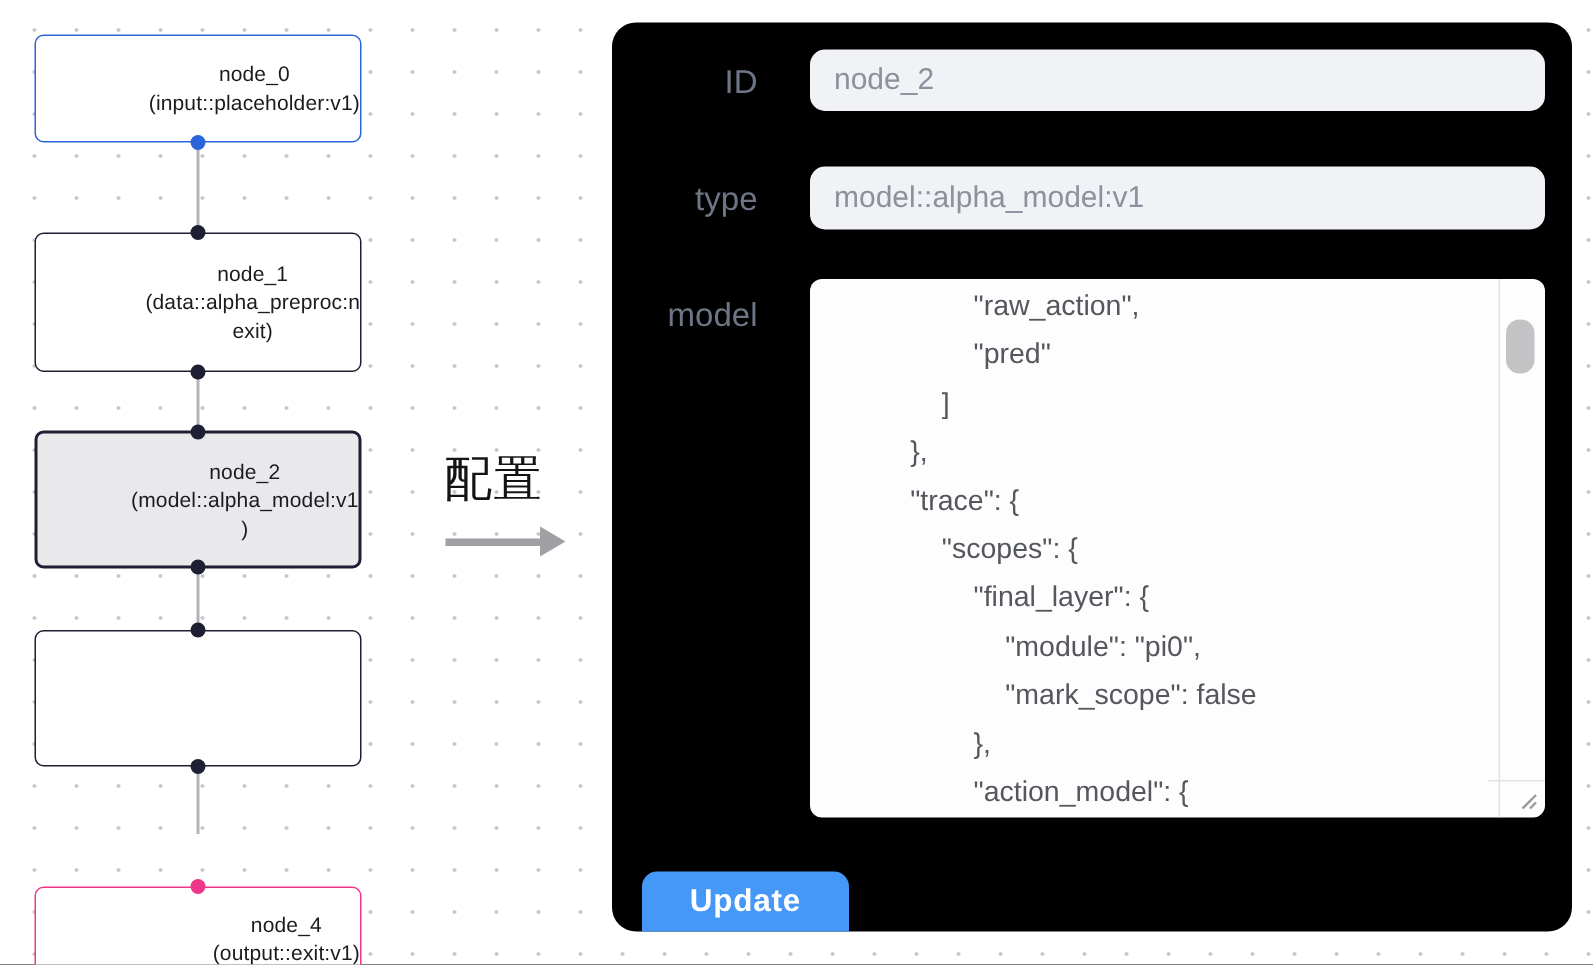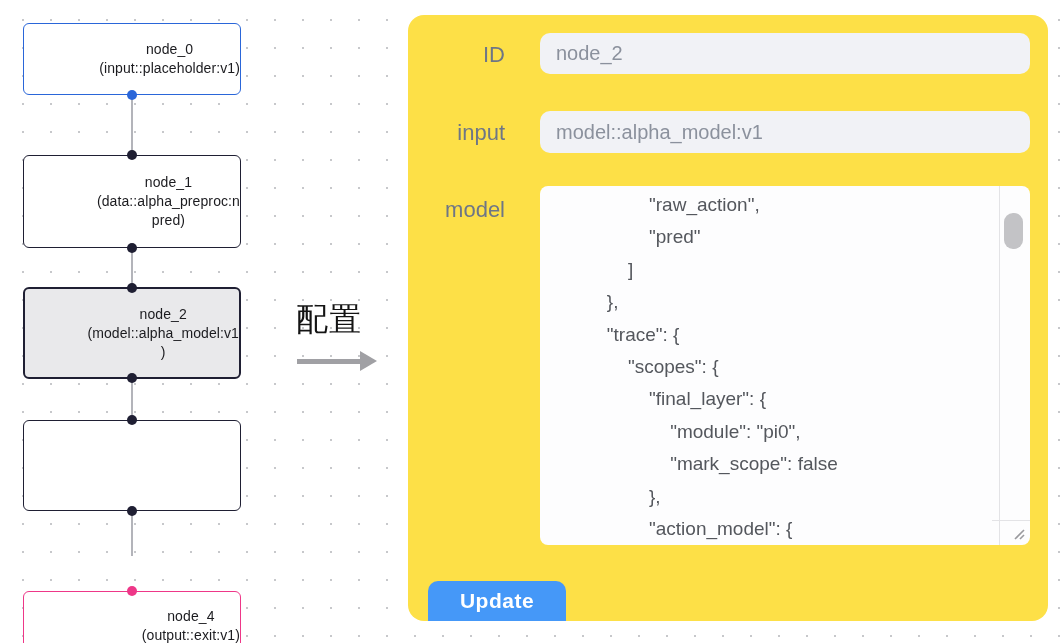--- a/index.html
+++ b/index.html
@@ -42,21 +42,21 @@
   .annotation { position:absolute; left:296px; top:298px; width:90px; z-index:1; }
   .annotation .txt { font-size:32px; color:#141414; letter-spacing:1px; }
   .arrow { position:relative; margin-top:9px; height:20px; }
   .arrow .shaft { position:absolute; left:1px; top:8px; width:67px; height:5px; background:#a0a0a4; }
   .arrow .head  { position:absolute; left:64px; top:0; width:0; height:0;
     border-left:17px solid #a0a0a4; border-top:10px solid transparent; border-bottom:10px solid transparent; }
 
   
   .panel {
     position:absolute; left:408px; top:15px; width:640px; height:606px;
-    background:#fde047; border-radius:16px; z-index:1;
+    background:#000000; border-radius:16px; z-index:1;
   }
   .flabel {
     position:absolute; left:20px; width:77px; text-align:right;
     color:#6e7686; font-size:22px;
   }
   .finput {
     position:absolute; left:132px; width:490px; height:41px;
     background:#f1f2f6; border:none; border-radius:10px;
     padding:0 16px; font-family:"Liberation Sans", sans-serif;
     font-size:20px; color:#8b919d; outline:none;
@@ -93,21 +93,21 @@
 
 <div class="node n-input" style="top:23px;height:72px">
   <span class="nlabel">node_0
 (input::placeholder:v1)</span>
   <span class="handle hb" style="background:#2a66d9"></span>
 </div>
 
 <div class="node" style="top:155px;height:93px">
   <span class="nlabel">node_1
 (data::alpha_preproc:n
-pred)</span>
+exit)</span>
   <span class="handle ht"></span>
   <span class="handle hb"></span>
 </div>
 
 <div class="node n-selected" style="top:287px;height:92px">
   <span class="nlabel">node_2
 (model::alpha_model:v1
 )</span>
   <span class="handle ht"></span>
   <span class="handle hb"></span>
@@ -130,21 +130,21 @@
     <div class="shaft"></div>
       <div class="head"></div>
   </div>
 </div>
 
 <div class="panel">
 
   <div class="flabel" style="top:27px">ID</div>
   <input class="finput" style="top: 18px;" readonly="" value="node_2">
 
-  <div class="flabel" style="top:105px">input</div>
+  <div class="flabel" style="top:105px">type</div>
   <input class="finput" style="top: 96px; height: 42px; border-radius: 10px;" readonly="" value="model::alpha_model:v1">
 
   <div class="flabel" style="top:182px">model</div>
   <div class="config-box">
     <div class="config-text">                  "raw_action",
                   "pred"
               ]
           },
           "trace": {
               "scopes": {

